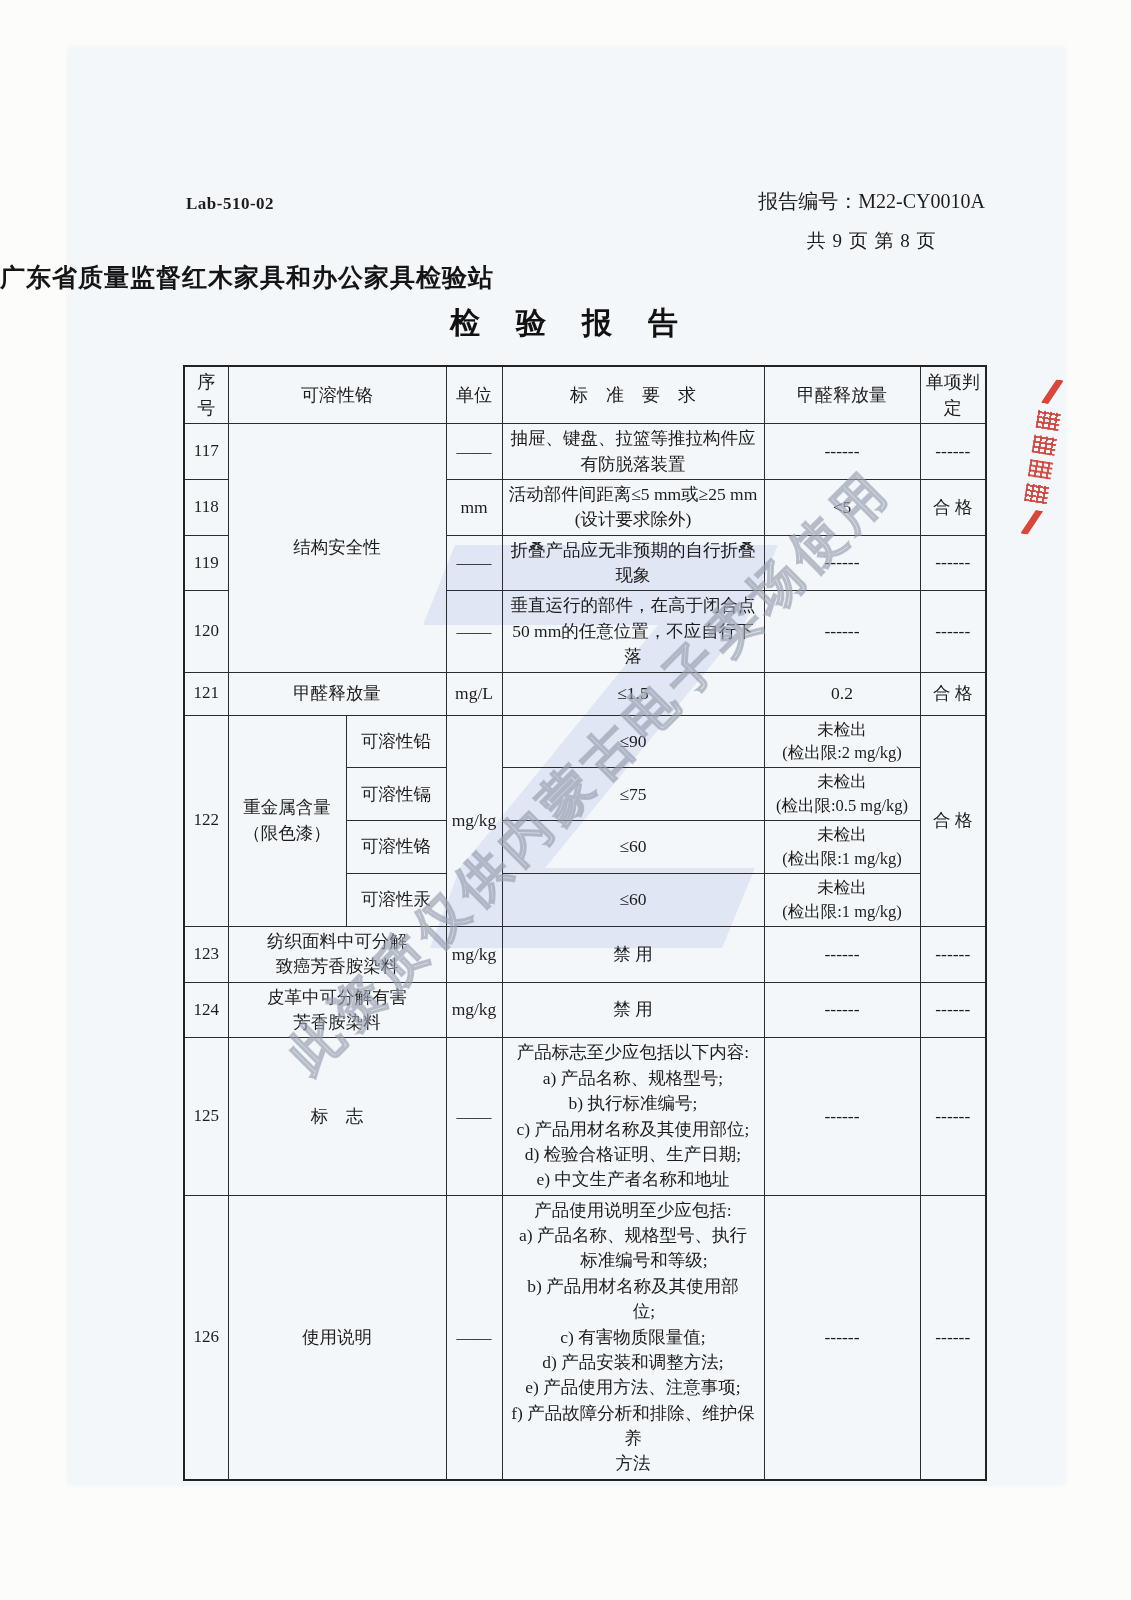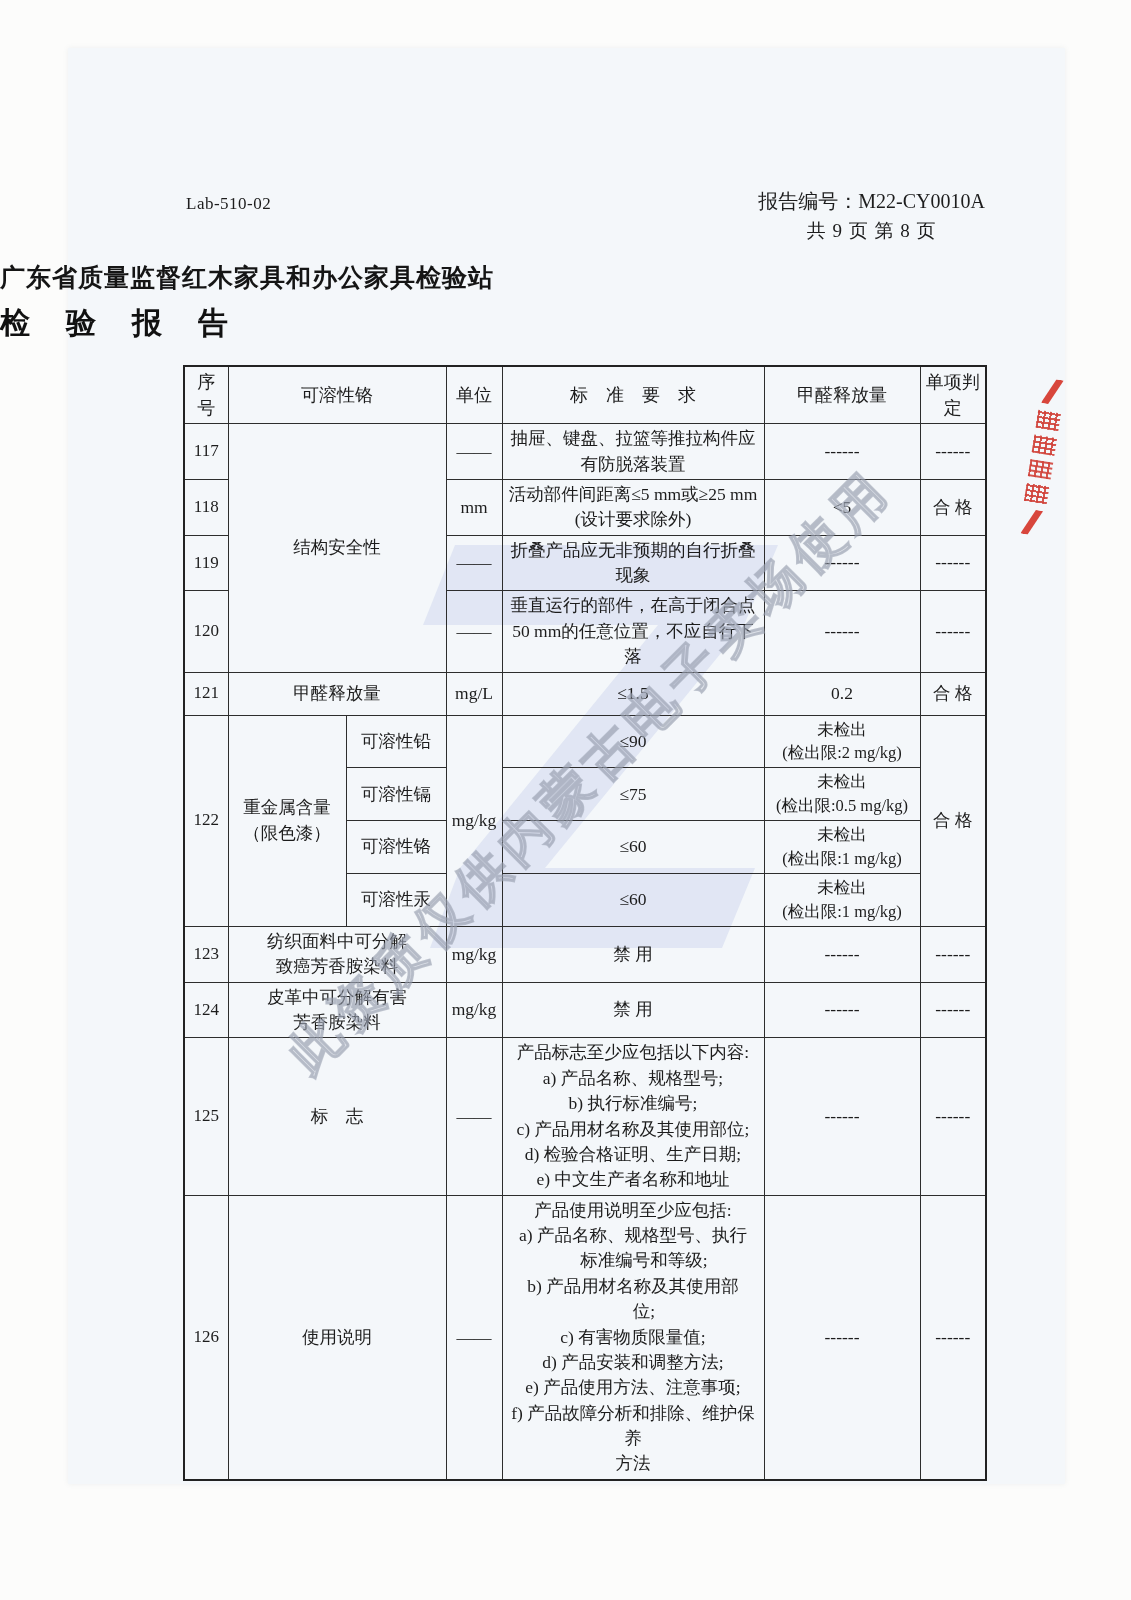--- a/index.html
+++ b/index.html
@@ -20,35 +20,35 @@
     position:absolute;left:590px;top:772px;z-index:3;pointer-events:none;
     transform:translate(-50%,-50%) rotate(-45deg);
     white-space:nowrap;
     font-family:"Liberation Sans","DejaVu Sans",sans-serif;
     font-weight:700;font-size:52px;letter-spacing:7px;
     color:rgba(172,178,194,0.30);
     -webkit-text-stroke:1.4px rgba(148,154,172,0.55);
   }
   .form-code{
     position:absolute;left:186px;top:194px;z-index:2;
-    font-weight:normal;font-size:17px;letter-spacing:0.5px;
+    font-weight:bold;font-size:17px;letter-spacing:0.5px;
   }
   .hdr-right{
     position:absolute;right:146px;top:188px;z-index:2;text-align:center;
   }
   .report-no{font-size:20px;}
-  .page-info{font-size:19px;margin-top:3px;letter-spacing:1px;}
+  .page-info{font-size:19px;margin-top:13px;letter-spacing:1px;}
   .org-title{
     position:absolute;left:0;top:261px;width:1131px;z-index:2;
     font-family:"Liberation Sans","DejaVu Sans",sans-serif;
     font-weight:700;font-size:25px;letter-spacing:1px;color:#151515;
   }
   .doc-title{
     position:absolute;left:0;top:303px;width:1131px;z-index:2;
-    font-weight:700;font-size:30px;letter-spacing:3px;color:#111;
+    text-align:center;font-weight:700;font-size:30px;letter-spacing:3px;color:#111;
   }
   table.report{
     position:absolute;left:183px;top:365px;z-index:2;
     width:802px;border-collapse:collapse;table-layout:fixed;
     font-size:17.5px;color:#1c1c1c;
   }
   table.report td,table.report th{
     border:1.6px solid #2d2d2d;
     padding:2px 5px;vertical-align:middle;text-align:center;
     font-weight:normal;line-height:1.45;

